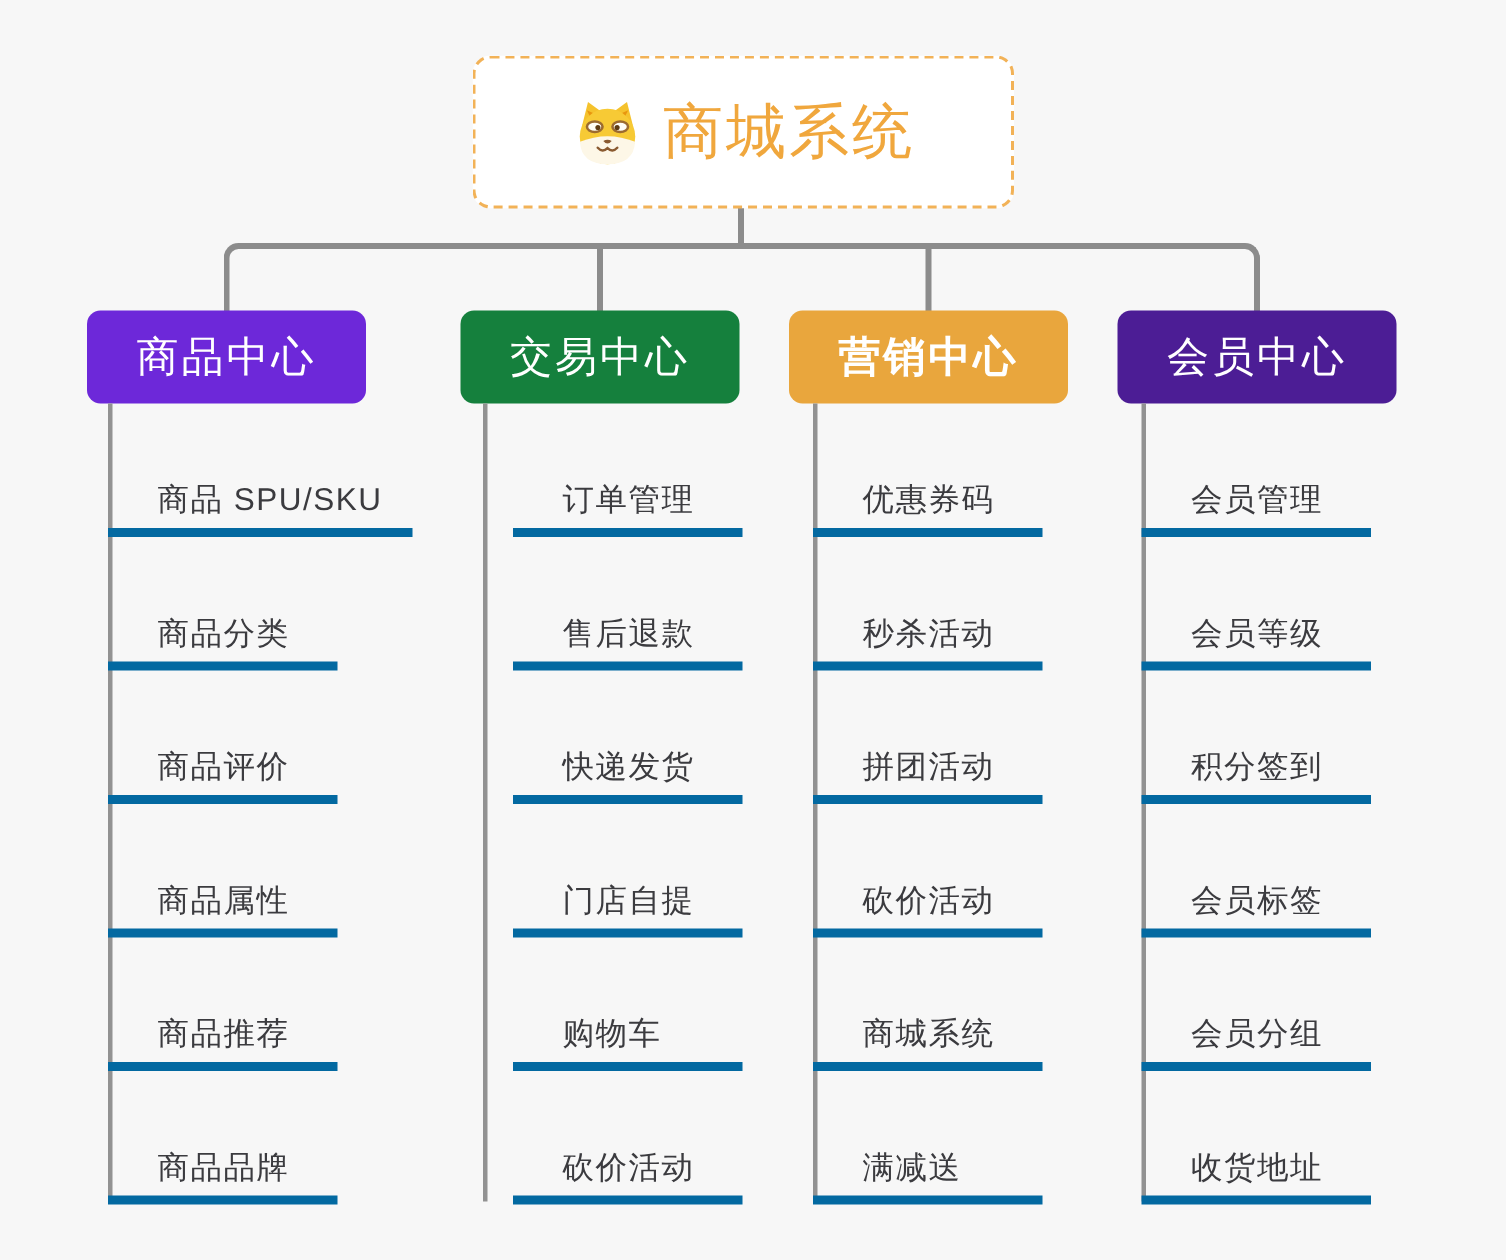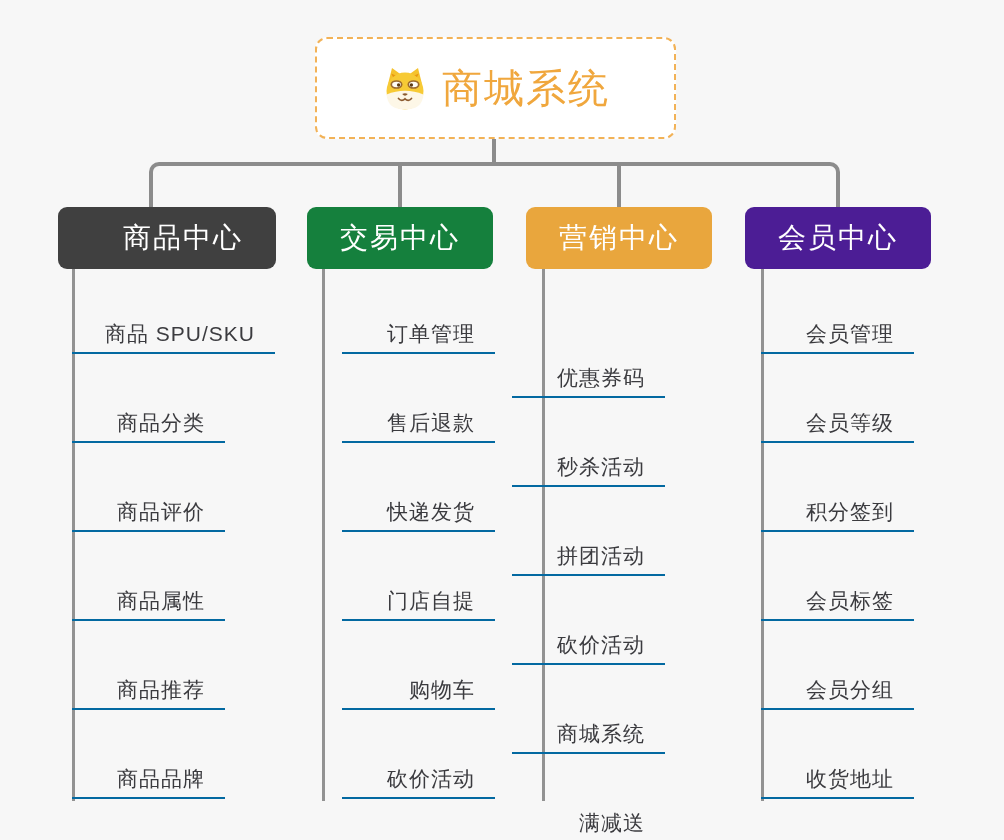--- a/index.html
+++ b/index.html
@@ -64,25 +64,24 @@
   .bh1{left:58px;} .bh2{left:307px;} .bh3{left:526px;} .bh4{left:745px;}
 
   
   .item{
     position:absolute;
     white-space:nowrap;
     font-size:21px;letter-spacing:1px;
     color:#3b3b3f;
     line-height:32px;
     padding:0 20px 2px 33px;
-    border-bottom:2px solid #0369a1;
+    border-bottom:6px solid #0369a1;
     min-width:100px;
-    text-align:right;
   }
-  .c1{left:72px;} .c2{left:322px;margin-left:20px;} .c3{left:512px;margin-top:44px;} .c4{left:761px;}
+  .c1{left:72px;} .c2{left:322px;margin-left:20px;} .c3{left:542px;} .c4{left:761px;}
   .r1{top:318px;} .r2{top:407px;} .r3{top:496px;}
   .r4{top:585px;} .r5{top:674px;} .r6{top:763px;}
 </style>
 </head>
 <body>
 
 <div class="canvas">
 
   <div class="stub stub-root"></div>
   <div class="bus"></div>
@@ -102,23 +101,23 @@
         <ellipse cx="32.5" cy="18.5" rx="5.2" ry="3.5" fill="#fffdf5" stroke="#9c6b2f" stroke-width="1.7"></ellipse>
         <circle cx="17.6" cy="19" r="1.7" fill="#5e3c14"></circle>
         <circle cx="30.4" cy="19" r="1.7" fill="#5e3c14"></circle>
         <path d="M21.2 28 Q24 26.3 26.8 28 Q24 31.4 21.2 28 Z" fill="#8a5a30"></path>
         <path d="M17.5 32.5 Q20.7 36 24 32.8 Q27.3 36 30.5 32.5" fill="none" stroke="#8a5a30" stroke-width="1.7" stroke-linecap="round"></path>
       </svg>
     </span>
     <span class="root-title" style="color: rgb(240, 167, 61);">商城系统</span>
   </div>
 
-  <div class="branch-header bh1" style="background: #404040; padding-left: 32px;">商品中心</div>
+  <div class="branch-header bh1" style="background: #6d28d9;">商品中心</div>
   <div class="branch-header bh2" style="background: #15803d;">交易中心</div>
-  <div class="branch-header bh3" style="background: rgb(233, 166, 61);">营销中心</div>
+  <div class="branch-header bh3" style="background: rgb(233, 166, 61); font-weight: bold;">营销中心</div>
   <div class="branch-header bh4" style="background: #4c1d95;">会员中心</div>
 
   <div class="colline cl1"></div>
   <div class="colline cl2"></div>
   <div class="colline cl3"></div>
   <div class="colline cl4"></div>
 
   <div class="item c1 r1">商品 SPU/SKU</div>
   <div class="item c1 r2">商品分类</div>
   <div class="item c1 r3">商品评价</div>

